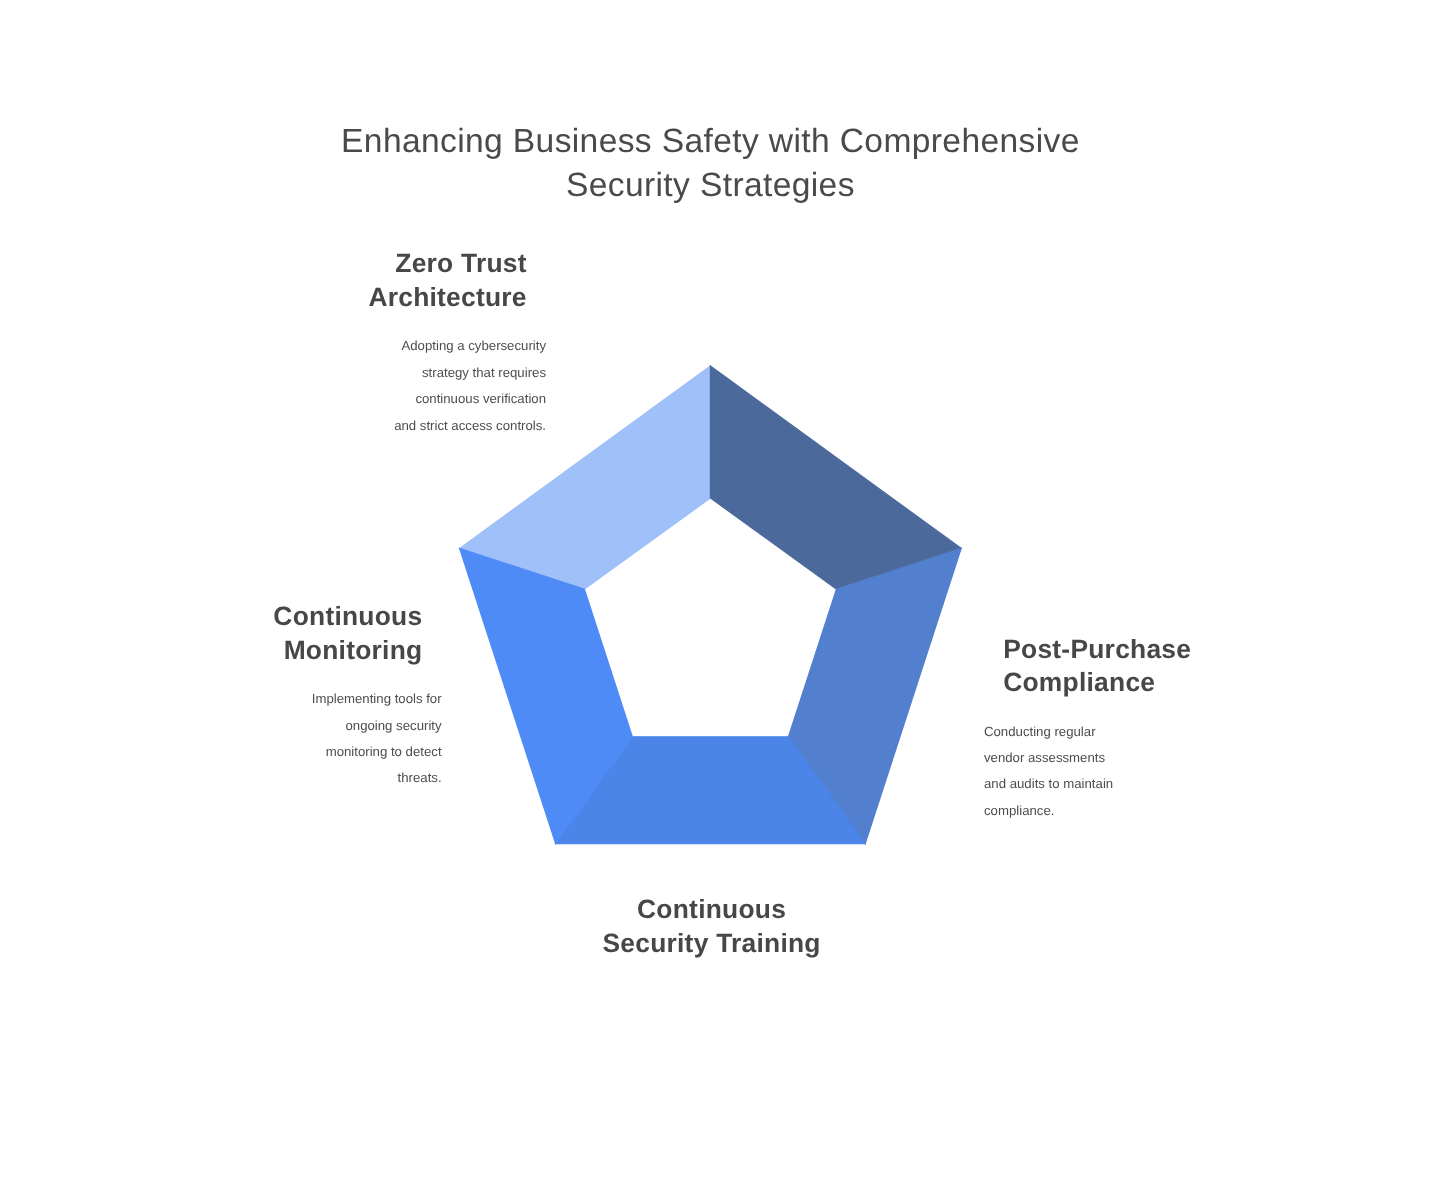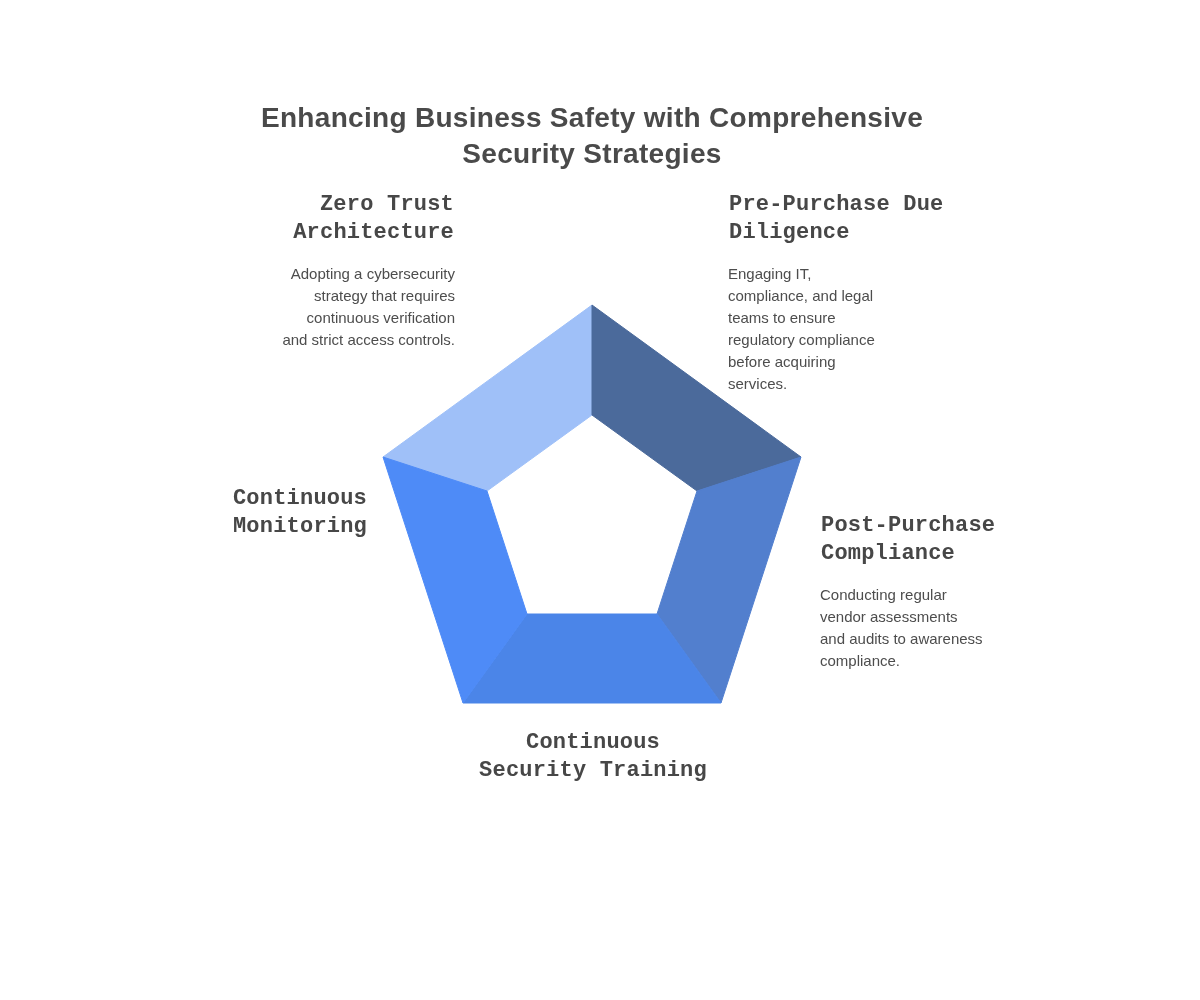--- a/index.html
+++ b/index.html
@@ -19,46 +19,45 @@
     inset: 0;
   }
   .page-title {
     position: absolute;
     top: 100px;
     left: 142px;
     width: 900px;
     text-align: center;
     font-size: 28px;
     line-height: 36px;
-    font-weight: 700;
+    font-weight: 400;
     letter-spacing: 0.3px;
     color: var(--title-text, #4a4a4a);
     white-space: pre-line;
   }
   .pentagon-svg {
     position: absolute;
     top: 0;
     left: 0;
   }
   .section {
     position: absolute;
   }
   .section .sec-heading {
-    margin: 1px;
+    margin: 16px;
     font-size: 22px;
     line-height: 28px;
     font-weight: 700;
     letter-spacing: 0.2px;
     color: var(--heading-text, #474747);
     white-space: pre-line;
-    font-family: Liberation Mono, monospace;
   }
   .section .sec-body {
     margin: 16px 0 0 0;
-    font-size: 15px;
+    font-size: 11px;
     line-height: 22px;
     font-weight: 500;
     color: var(--body-text, #4d4d4d);
     white-space: pre-line;
   }
   .align-right  { text-align: right; }
   .align-left   { text-align: left; }
   .align-center { text-align: center; }
 
   #sec-zero-trust    { top: 190px; right: 745px; width: 280px; }
@@ -85,43 +84,37 @@
 
   <div class="section align-right" id="sec-zero-trust">
     <h2 class="sec-heading">Zero Trust
 Architecture</h2>
     <p class="sec-body">Adopting a cybersecurity
 strategy that requires
 continuous verification
 and strict access controls.</p>
   </div>
 
-  <div class="section align-left" id="sec-pre-purchase">
-    <h2 class="sec-heading">Pre-Purchase Due
-Diligence</h2>
-    <p class="sec-body">Engaging IT,
-compliance, and legal
-teams to ensure
-regulatory compliance
-before acquiring
-services.</p>
-  </div>
 
   <div class="section align-left" id="sec-post-purchase">
     <h2 class="sec-heading">Post-Purchase
 Compliance</h2>
     <p class="sec-body">Conducting regular
 vendor assessments
-and audits to awareness
+and audits to maintain
 compliance.</p>
   </div>
 
   <div class="section align-center" id="sec-training">
     <h2 class="sec-heading">Continuous
 Security Training</h2>
   </div>
 
   <div class="section align-right" id="sec-monitoring">
     <h2 class="sec-heading">Continuous
 Monitoring</h2>
+    <p class="sec-body">Implementing tools for
+ongoing security
+monitoring to detect
+threats.</p>
   </div>
 
 </div>
 
 </body></html>

